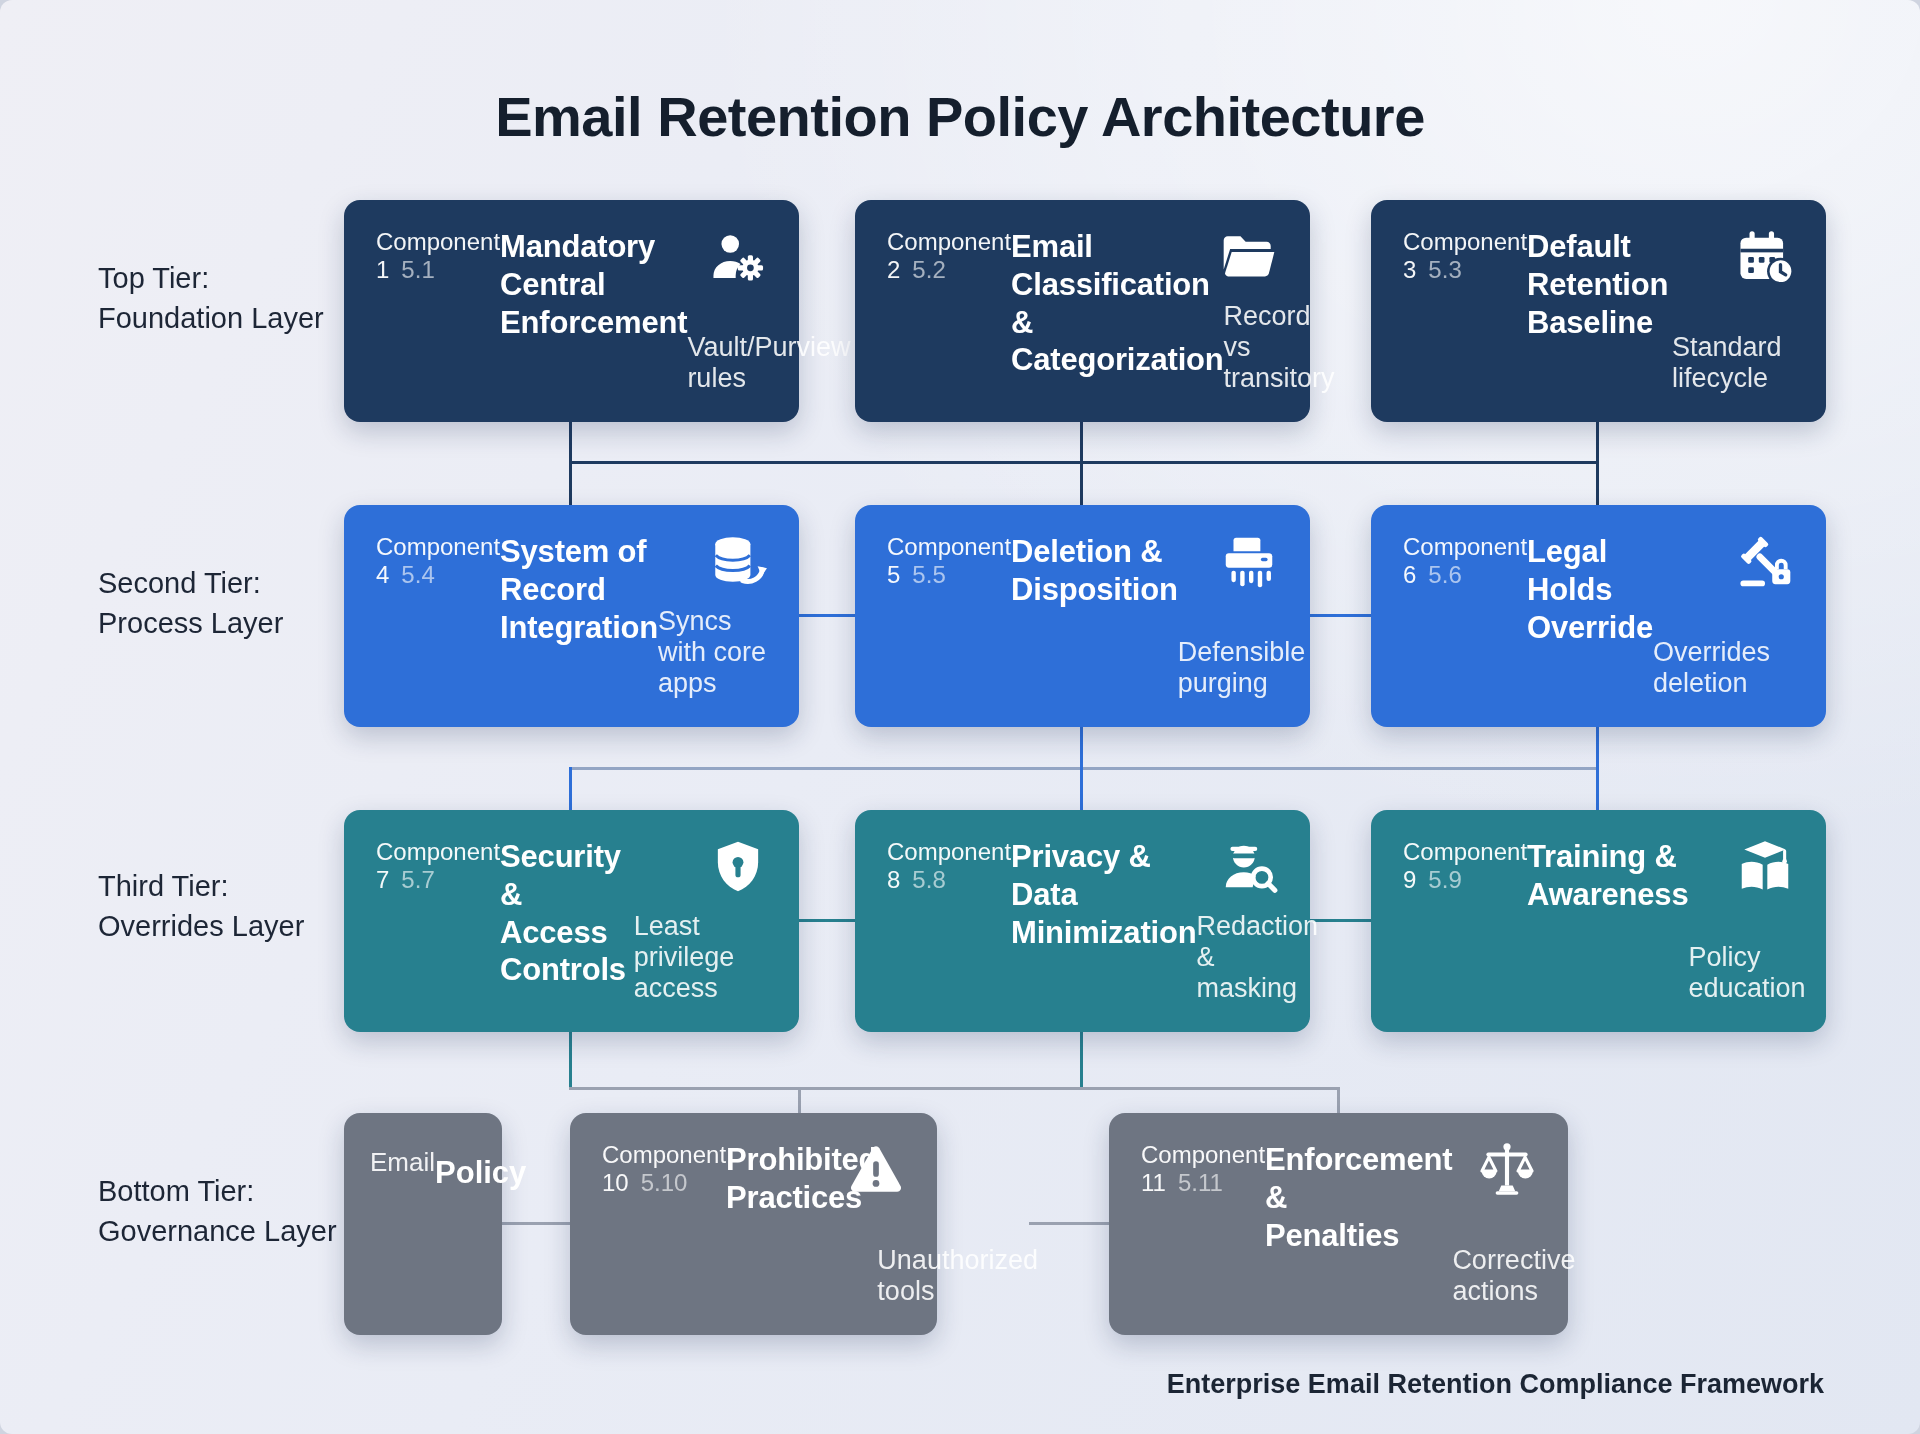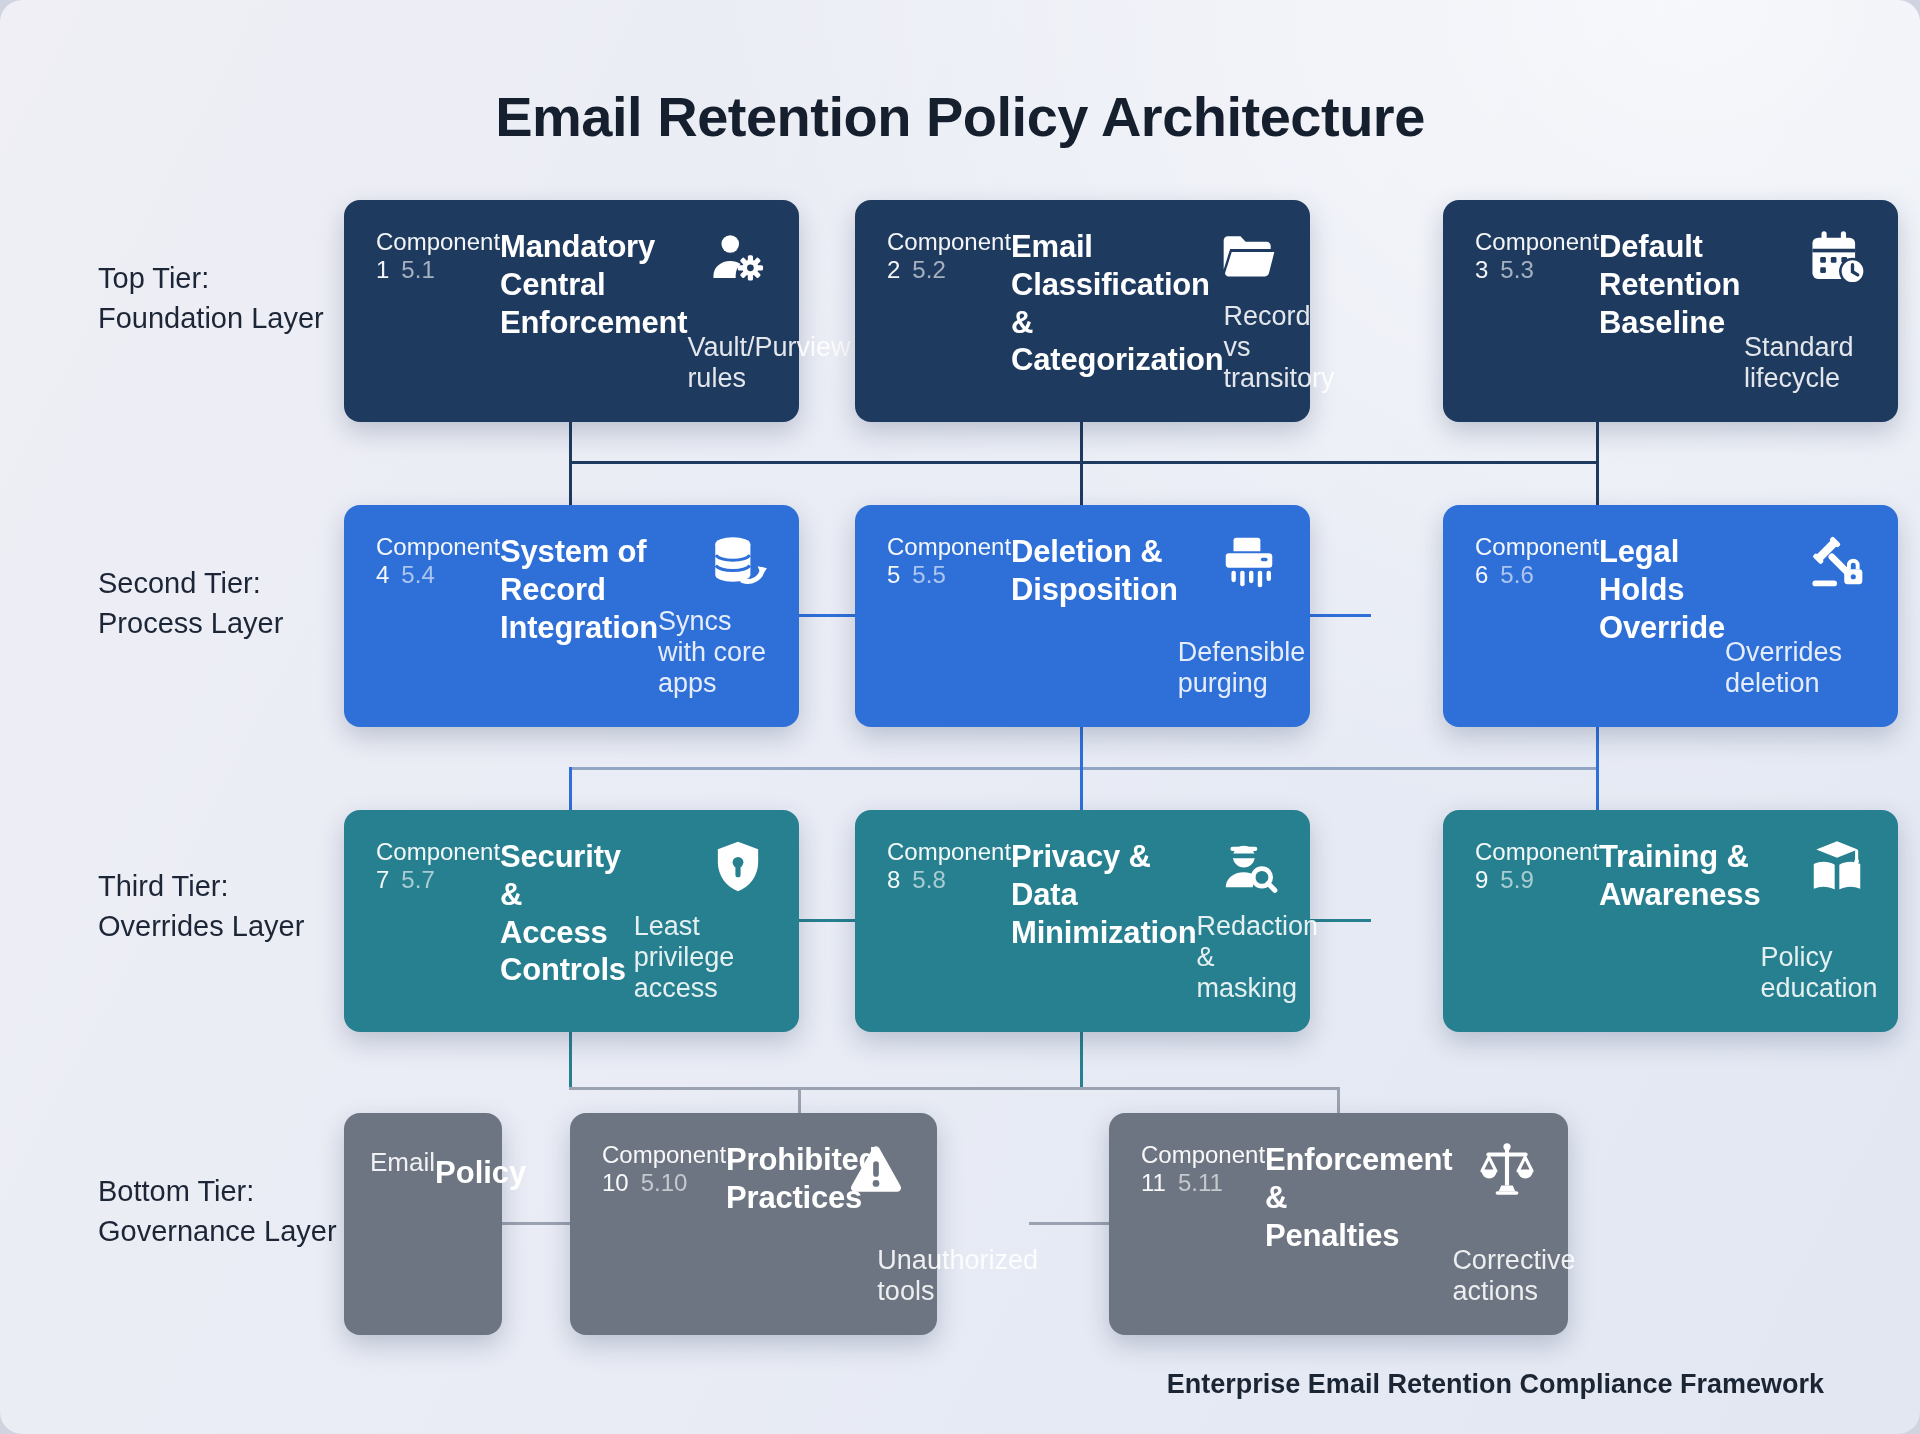--- a/index.html
+++ b/index.html
@@ -1,33 +1,33 @@
 <!DOCTYPE html>
 <html><head>
 <meta charset="utf-8">
 <style>
   html,body{margin:0;padding:0;background:#cfd4e0;}
   .page{
-    position:relative;width:1920px;height:1434px;overflow:hidden;border-radius:22px;
+    position:relative;width:1920px;height:1434px;overflow:hidden;border-radius:12px;
     font-family:"Liberation Sans","DejaVu Sans",sans-serif;
     background:
       radial-gradient(ellipse at 88% 0%, rgba(255,255,255,.65) 0%, rgba(255,255,255,0) 42%),
       linear-gradient(118deg,#efeff5 0%,#e9ecf5 45%,#e2e7f2 100%);
   }
   .title{position:absolute;top:84px;left:0;width:100%;text-align:center;
     font-size:56px;font-weight:700;color:#151f2d;letter-spacing:-0.5px;}
   .tier-label{position:absolute;left:98px;width:250px;font-size:29px;line-height:1.38;
     color:#1d2636;font-weight:500;}
   .tl1{top:258px}.tl2{top:563px}.tl3{top:866px}.tl4{top:1171px}
 
   .card{position:absolute;width:455px;height:222px;border-radius:16px;box-sizing:border-box;
     padding:28px 32px;color:#fff;display:flex;
     box-shadow:0 10px 26px rgba(25,40,80,.22);}
   .r1{top:200px}.r2{top:505px}.r3{top:810px}.r4{top:1113px}
-  .col1{left:344px}.col2{left:855px}.col3{left:1443px}
+  .col1{left:344px}.col2{left:855px}.col3{left:1371px}
   .t1{background:#1e3a5f}.t2{background:#2e6fd8}.t3{background:#27808f}.t4{background:#6e7582}
 
   .card-head{font-size:24px;margin-bottom:14px;}
   .comp{color:rgba(255,255,255,.95)}
   .sect{color:rgba(255,255,255,.6);margin-left:12px}
   .card-title{font-size:31px;font-weight:700;line-height:1.22;white-space:pre-line;letter-spacing:-0.2px;}
   .card-sub{margin-top:auto;font-size:27px;color:rgba(255,255,255,.88);}
   .icon{position:absolute;top:26px;right:30px;width:62px;height:62px;}
   .icon svg{width:100%;height:100%;fill:#fff;}
 

